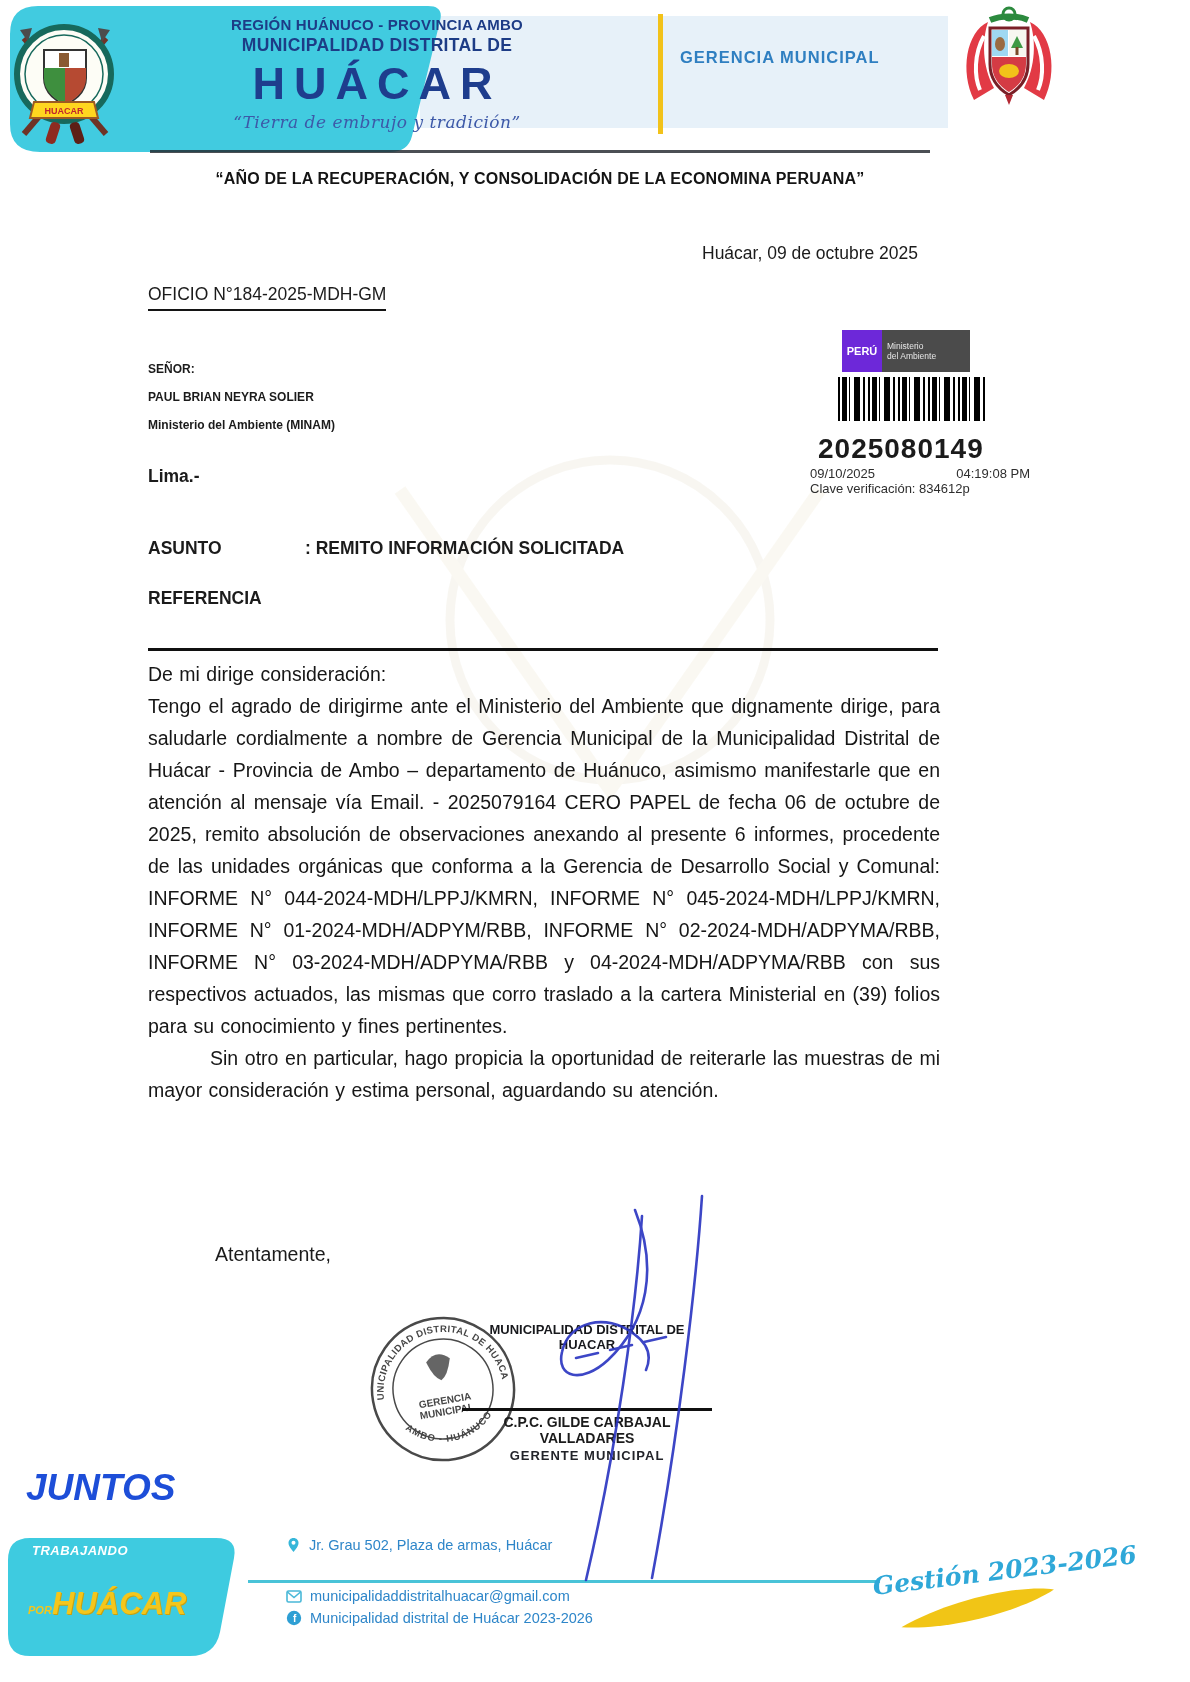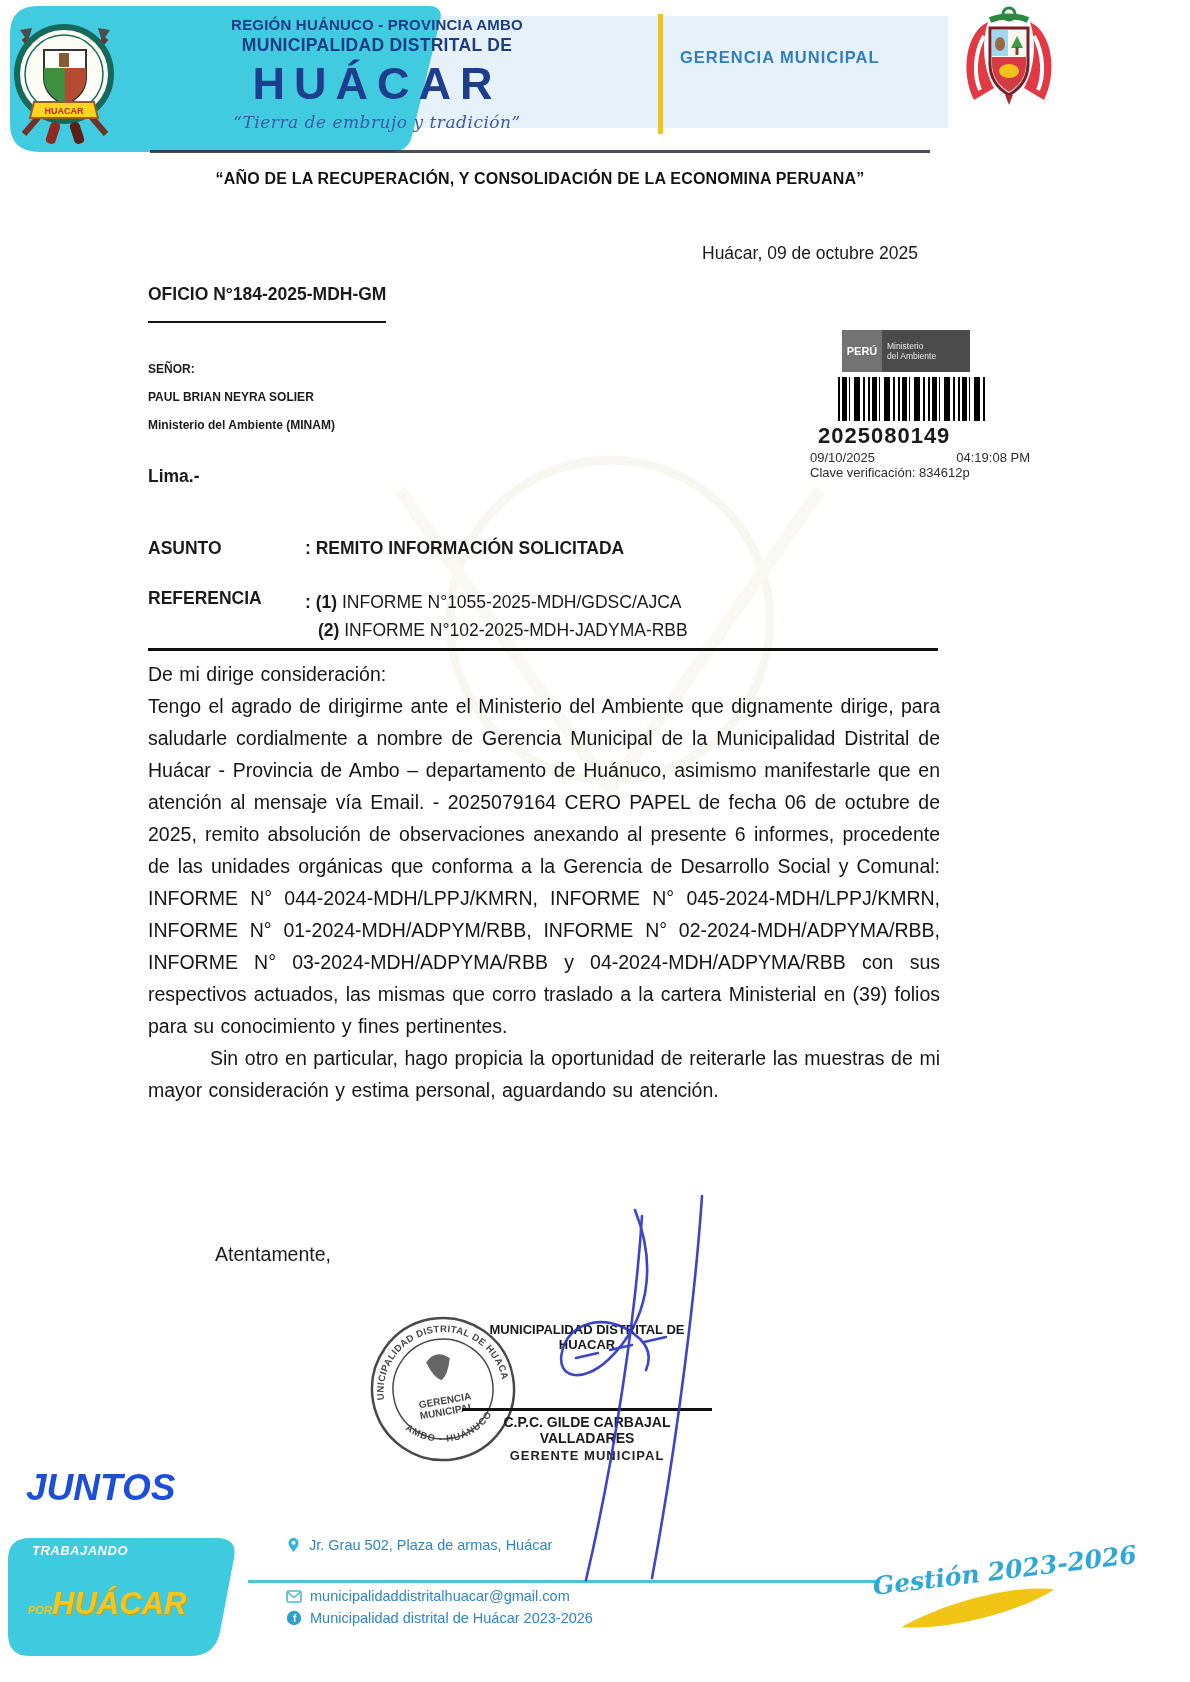--- a/index.html
+++ b/index.html
@@ -20,34 +20,34 @@
   #pale-band{left:420px;top:16px;width:528px;height:112px;background:#e7f1f9;z-index:1;}
   #yellow-divider{left:658px;top:14px;width:5px;height:120px;background:#f2c21a;z-index:2;}
   #office-label{left:680px;top:48px;font-size:16.5px;font-weight:bold;color:#2f7fc1;
                 letter-spacing:1px;z-index:3;}
   #peru-arms{left:958px;top:6px;z-index:3;}
   #motto{left:90px;top:170px;width:900px;text-align:center;font-size:16px;font-weight:bold;
          color:#141414;letter-spacing:.2px;z-index:3;}
 
   
   #place-date{left:702px;top:243px;font-size:17.5px;}
-  #oficio-number{left:148px;top:284px;font-size:17.5px;font-weight:bold;
-                 border-bottom:2.5px solid #141414;padding-bottom:16px;}
+  #oficio-number{left:148px;top:284px;font-size:17.5px;font-weight:normal;
+                 border-bottom:2.5px solid #141414;padding-bottom:4px;}
 
   
   #minam-stamp{left:808px;top:330px;width:230px;z-index:3;}
   #minam-logo{margin-left:34px;width:128px;height:42px;display:flex;}
-  #minam-logo .red{width:40px;background:#737373;color:#fff;display:flex;align-items:center;
+  #minam-logo .red{width:40px;background:#6d28d9;color:#fff;display:flex;align-items:center;
                    justify-content:center;font-size:11px;font-weight:bold;}
   #minam-logo .gray{flex:1;background:#4b4b4b;color:#e8e8e8;font-size:8.5px;line-height:10px;
                     display:flex;flex-direction:column;justify-content:center;padding-left:5px;}
   #barcode{margin-left:30px;margin-top:5px;width:150px;height:44px;
      background:repeating-linear-gradient(90deg,#000 0 2px,#fff 2px 4px,#000 4px 9px,#fff 9px 11px,
      #000 11px 12px,#fff 12px 16px,#000 16px 22px,#fff 22px 25px,#000 25px 27px,#fff 27px 30px);}
-  #registry-number{margin-left:10px;margin-top:2px;font-size:22px;font-weight:bold;letter-spacing:1px;}
+  #registry-number{margin-left:10px;margin-top:12px;font-size:28px;font-weight:bold;letter-spacing:1px;}
   #registry-line{margin-left:2px;margin-top:1px;width:220px;display:flex;justify-content:space-between;
                  font-size:13px;color:#2e2e2e;}
   #verification-key{margin-left:2px;font-size:13px;color:#2e2e2e;}
 
   
   #recipient{left:148px;top:355px;font-size:12px;font-weight:bold;line-height:28px;}
   #recipient-city{left:148px;top:466px;font-size:17.5px;font-weight:bold;}
 
   
   .label-col{left:148px;font-size:17.5px;font-weight:bold;}
@@ -183,28 +183,20 @@
     <div>SEÑOR:</div>
     <div>PAUL BRIAN NEYRA SOLIER</div>
     <div>Ministerio del Ambiente (MINAM)</div>
   </div>
   <div id="recipient-city" class="abs">Lima.-</div>
 
   <div id="subject-label" class="abs label-col">ASUNTO</div>
   <div id="subject-value" class="abs">: REMITO INFORMACIÓN SOLICITADA</div>
 
   <div id="reference-label" class="abs label-col">REFERENCIA</div>
-  <div id="reference-value" class="abs">
-    <div>
-      <span class="pfx">: (1) </span><span>INFORME N°1055-2025-MDH/GDSC/AJCA</span>
-    </div>
-    <div class="l2">
-      <span class="pfx">(2) </span><span>INFORME N°102-2025-MDH-JADYMA-RBB</span>
-    </div>
-  </div>
 
   <div id="separator-rule" class="abs"></div>
 
   <div id="body-text" class="abs">
     <div>De mi dirige consideración:</div>
     <div>Tengo el agrado de dirigirme ante el Ministerio del Ambiente que dignamente dirige, para saludarle cordialmente a nombre de Gerencia Municipal de la Municipalidad Distrital de Huácar - Provincia de Ambo – departamento de Huánuco, asimismo manifestarle que en atención al mensaje vía Email. - 2025079164 CERO PAPEL de fecha 06 de octubre de 2025, remito absolución de observaciones anexando al presente 6 informes, procedente de las unidades orgánicas que conforma a la Gerencia de Desarrollo Social y Comunal: INFORME N° 044-2024-MDH/LPPJ/KMRN, INFORME N° 045-2024-MDH/LPPJ/KMRN, INFORME N° 01-2024-MDH/ADPYM/RBB, INFORME N° 02-2024-MDH/ADPYMA/RBB, INFORME N° 03-2024-MDH/ADPYMA/RBB y 04-2024-MDH/ADPYMA/RBB con sus respectivos actuados, las mismas que corro traslado a la cartera Ministerial en (39) folios para su conocimiento y fines pertinentes.</div>
     <div class="p2">Sin otro en particular, hago propicia la oportunidad de reiterarle las muestras de mi mayor consideración y estima personal, aguardando su atención.</div>
   </div>
   <div id="closing" class="abs">Atentamente,</div>
 

